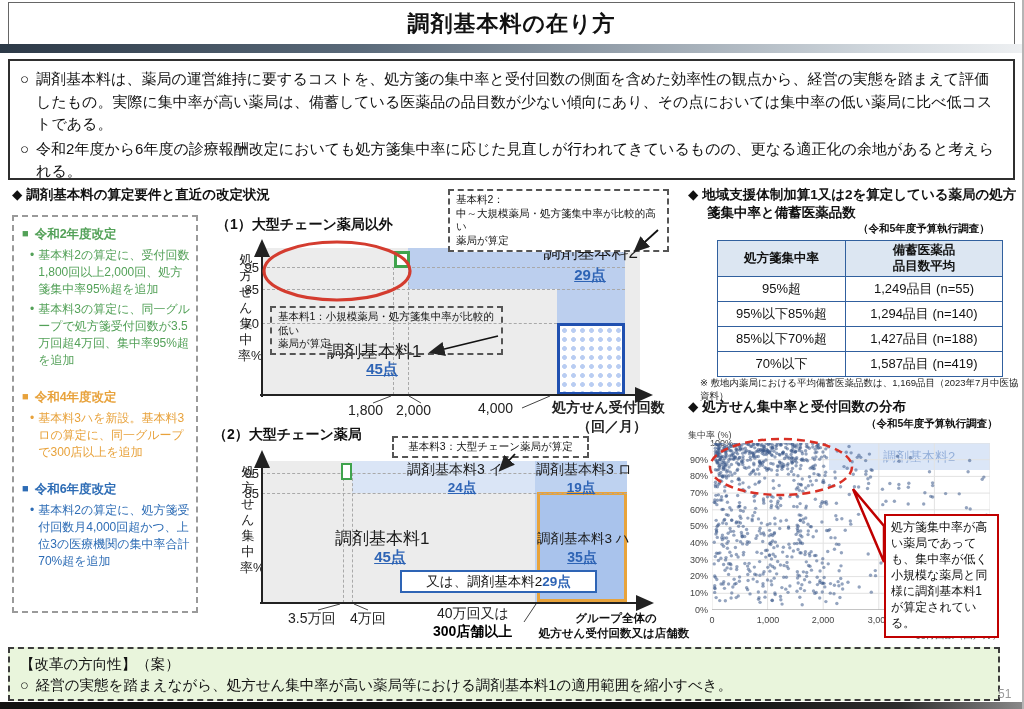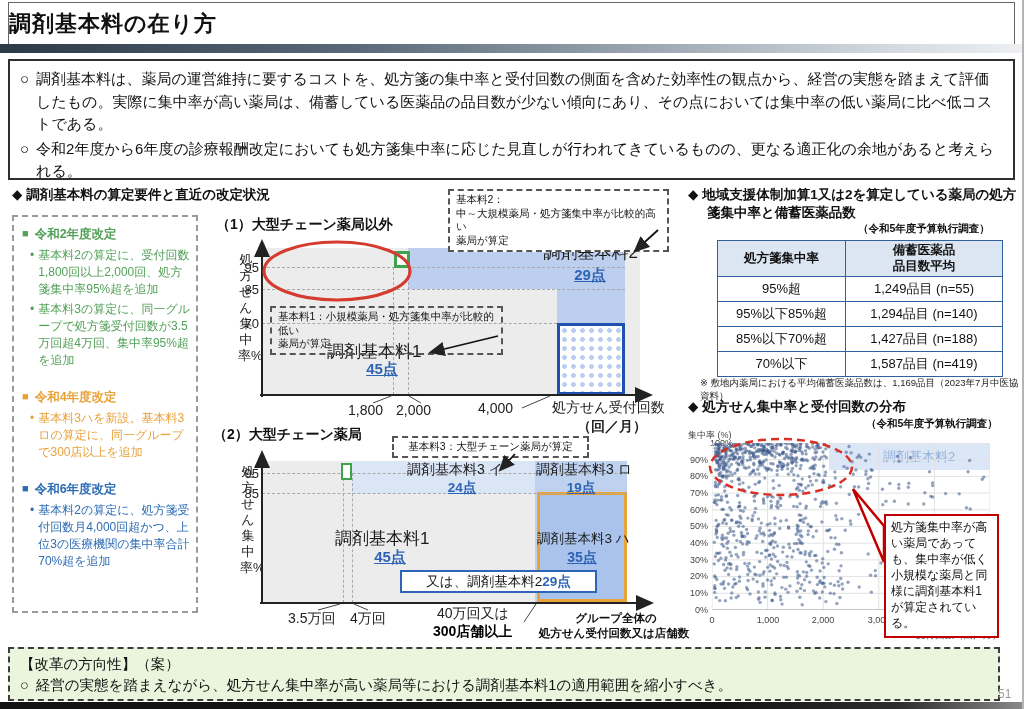--- a/index.html
+++ b/index.html
@@ -5,21 +5,21 @@
   * { margin:0; padding:0; box-sizing:border-box; }
   html,body { background:#fff; }
   .page {
     position:relative; width:1024px; height:709px; overflow:hidden;
     font-family:"Liberation Sans","DejaVu Sans",sans-serif; color:#111; background:#fff;
     border-right:2px solid #b5b5b5;
   }
   .abs { position:absolute; }
   
   .title-box { left:8px; top:2px; width:1007px; height:42px; border:1px solid #666; border-bottom:none;
-               display:flex; align-items:center; }
+               display:flex; align-items:center; justify-content:center; }
   .title-box h1 { font-size:22px; font-weight:bold; letter-spacing:1px; }
   .grad-top { left:0; top:44px; width:1024px; height:9px;
               background:linear-gradient(to right,#2c3947,#5a6a7a 35%,#cfd6dc 85%,#eef0f2); }
   .summary { left:8px; top:59px; width:1007px; height:121px; border:2px solid #2f2f2f; padding:7px 12px 0 10px;
              font-size:15px; line-height:1.5; }
   .b-row { display:flex; gap:7px; margin-bottom:2px; }
   .b-mark { flex:0 0 auto; }
   
   .left-heading { left:12px; top:186px; font-size:13.5px; font-weight:bold; white-space:nowrap; }
   .rev-box { left:12px; top:215px; width:186px; height:398px; border:2px dashed #9a9a9a; padding:9px 6px 0 8px; font-size:12px; line-height:1.42; }
@@ -153,21 +153,21 @@
   <div class="abs pts" style="left:545px; top:266px; width:90px; font-size:15px;">29点</div>
 
   <div class="abs callout" style="left:270px; top:306px; width:233px; background:transparent; z-index:2;">基本料1：小規模薬局・処方箋集中率が比較的低い
 薬局が算定</div>
   <div class="abs fee-name" style="left:327px; top:340px;">調剤基本料1</div>
   <div class="abs pts" style="left:350px; top:360px; width:64px; font-size:15px;">45点</div>
 
   <div class="abs xtick" style="left:348px; top:402px;">1,800</div>
   <div class="abs xtick" style="left:396px; top:402px;">2,000</div>
   <div class="abs xtick" style="left:478px; top:400px;">4,000</div>
-  <div class="abs xtick" style="left:552px; top:399px; font-weight:normal;">処方せん受付回数</div>
+  <div class="abs xtick" style="left:552px; top:399px; font-weight:bold;">処方せん受付回数</div>
   <div class="abs xtick" style="left:577px; top:418px; font-weight:bold;">（回／月）</div>
 
   <div class="abs chart-label" style="left:213px; top:426px;">（2）大型チェーン薬局</div>
   <div class="abs ylab-v" style="left:240px; top:464px;">処方せん集中率%</div>
 
   <div class="abs plot" style="left:262px; top:461px; width:365px; height:142px;"></div>
   <div class="abs" style="left:352px; top:461px; width:183px; height:32px; background:#dae5f6;"></div>
   <div class="abs" style="left:535px; top:461px; width:92px; height:142px; background:#bed2f0;"></div>
   <div class="abs" style="left:537px; top:492px; width:90px; height:110px; border:3.5px solid #e8a33b; background:#a9c3ec;"></div>
 

